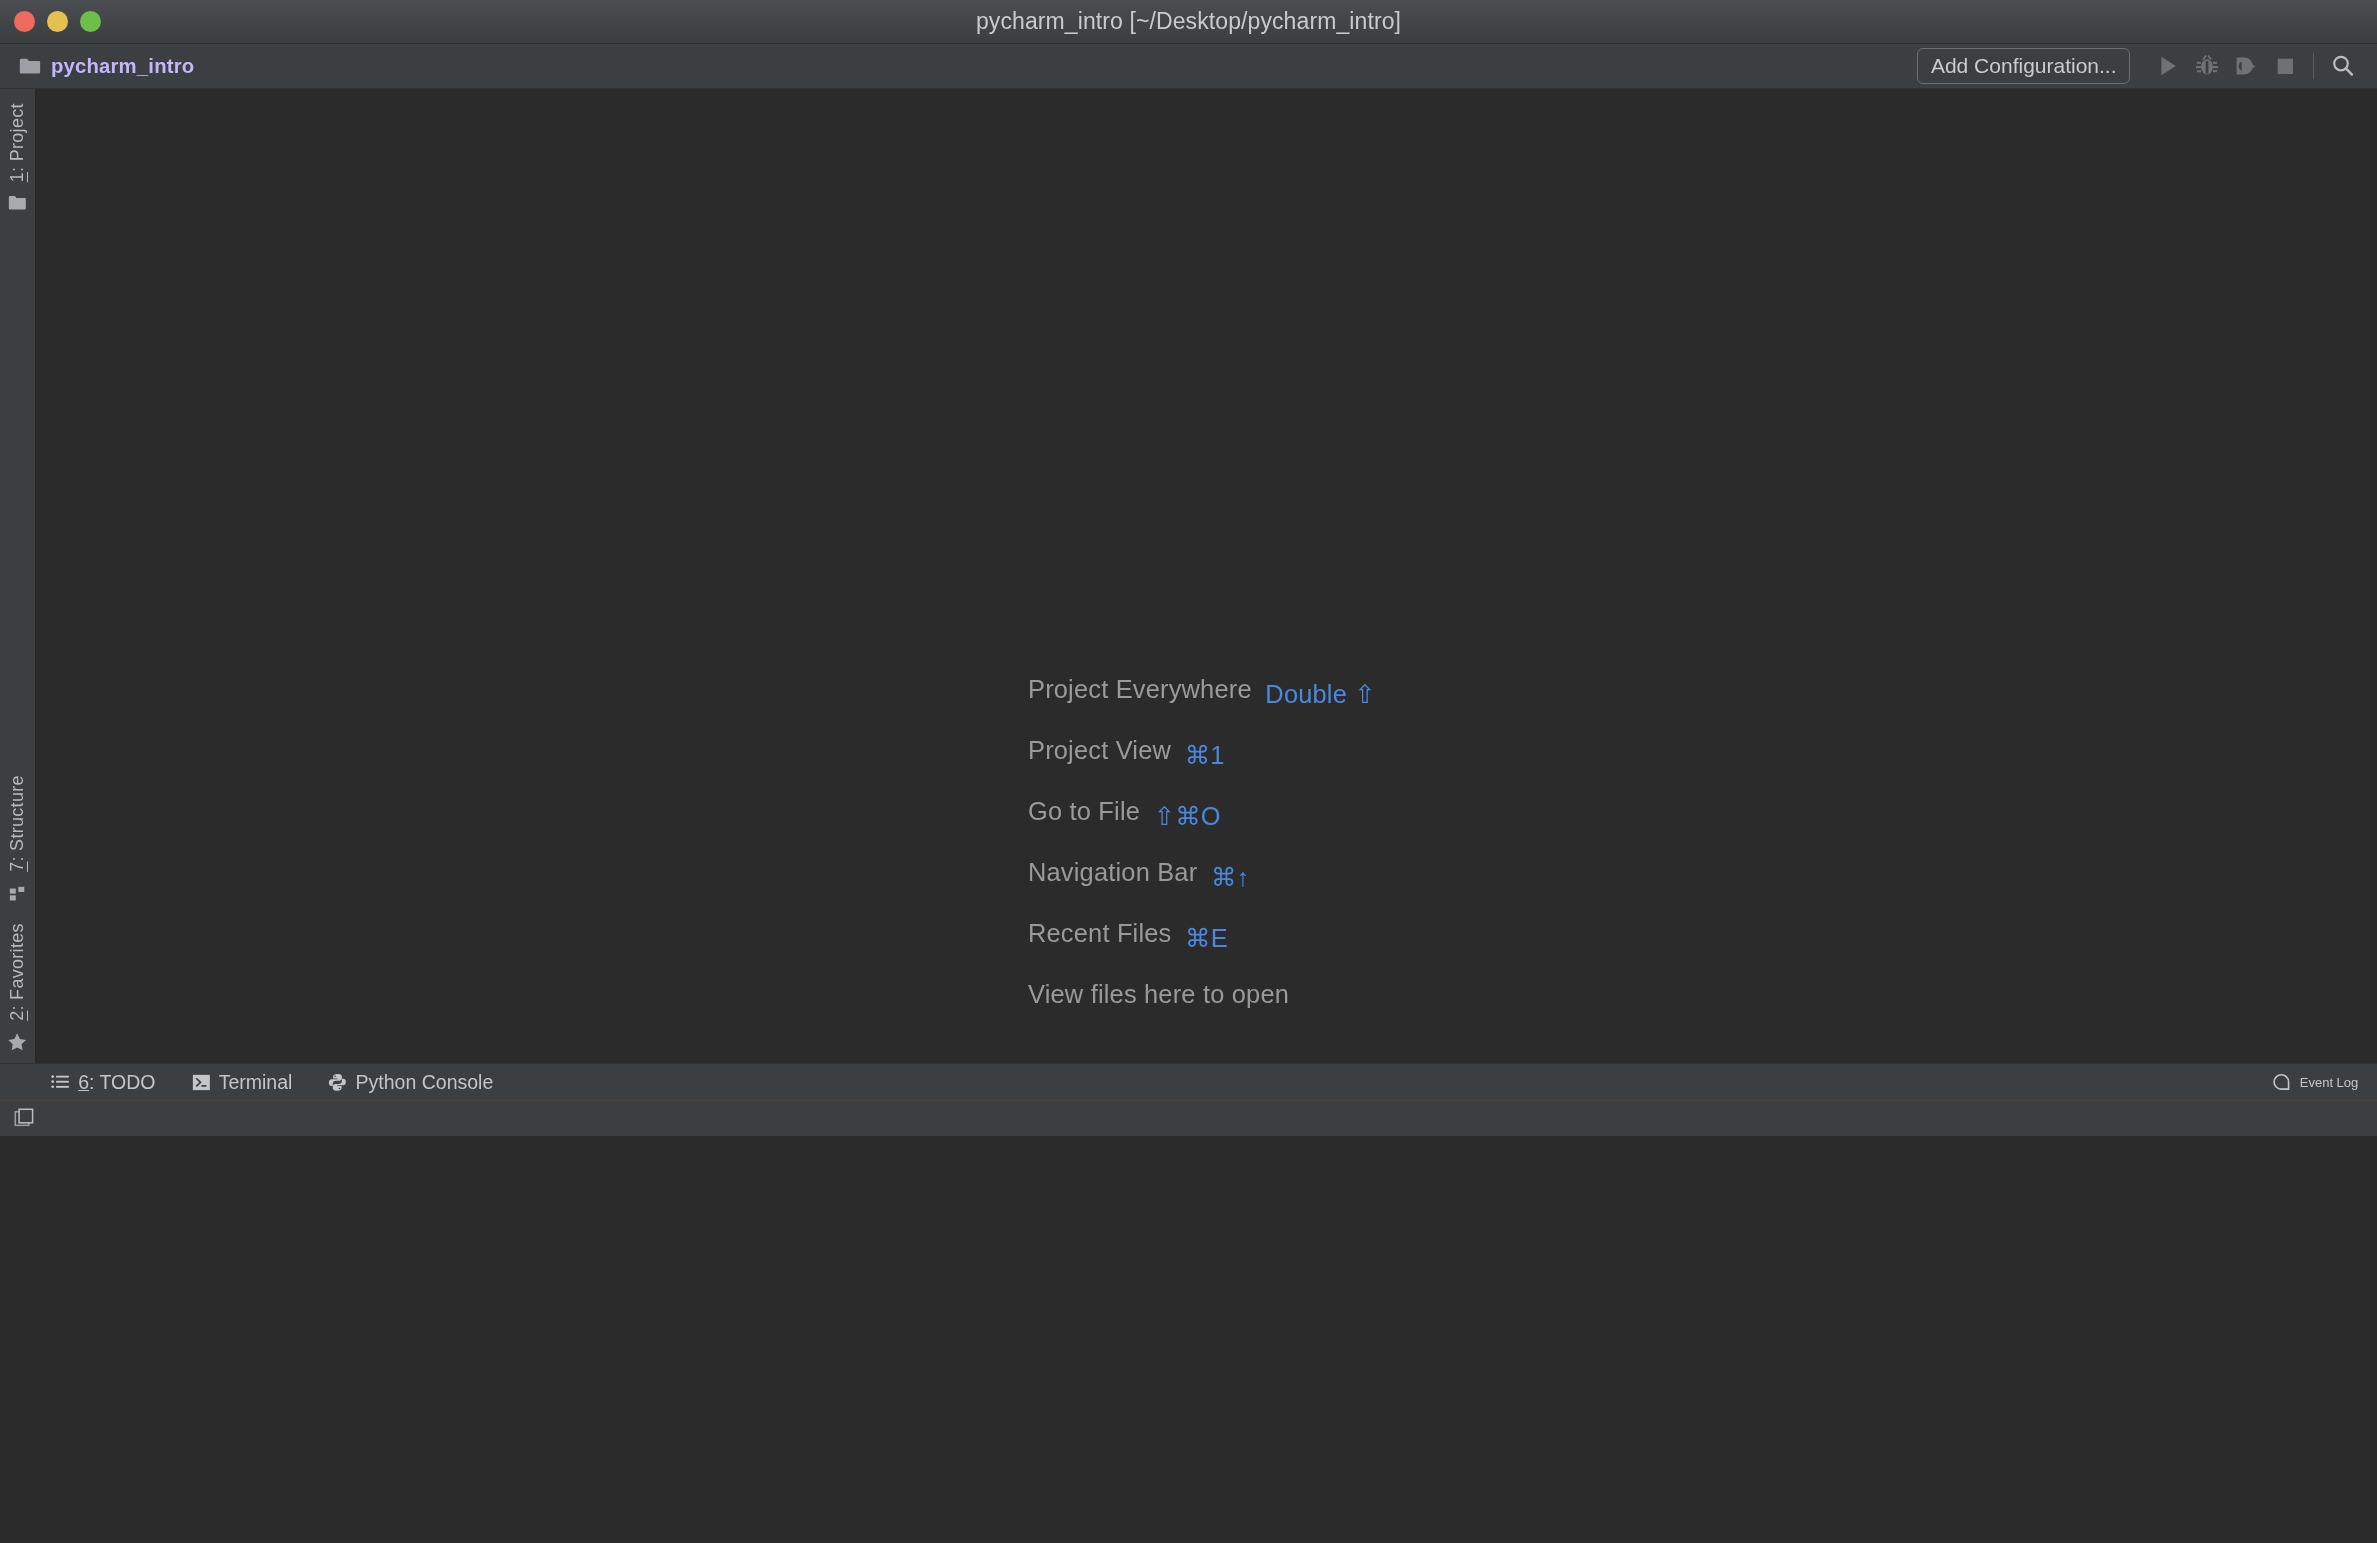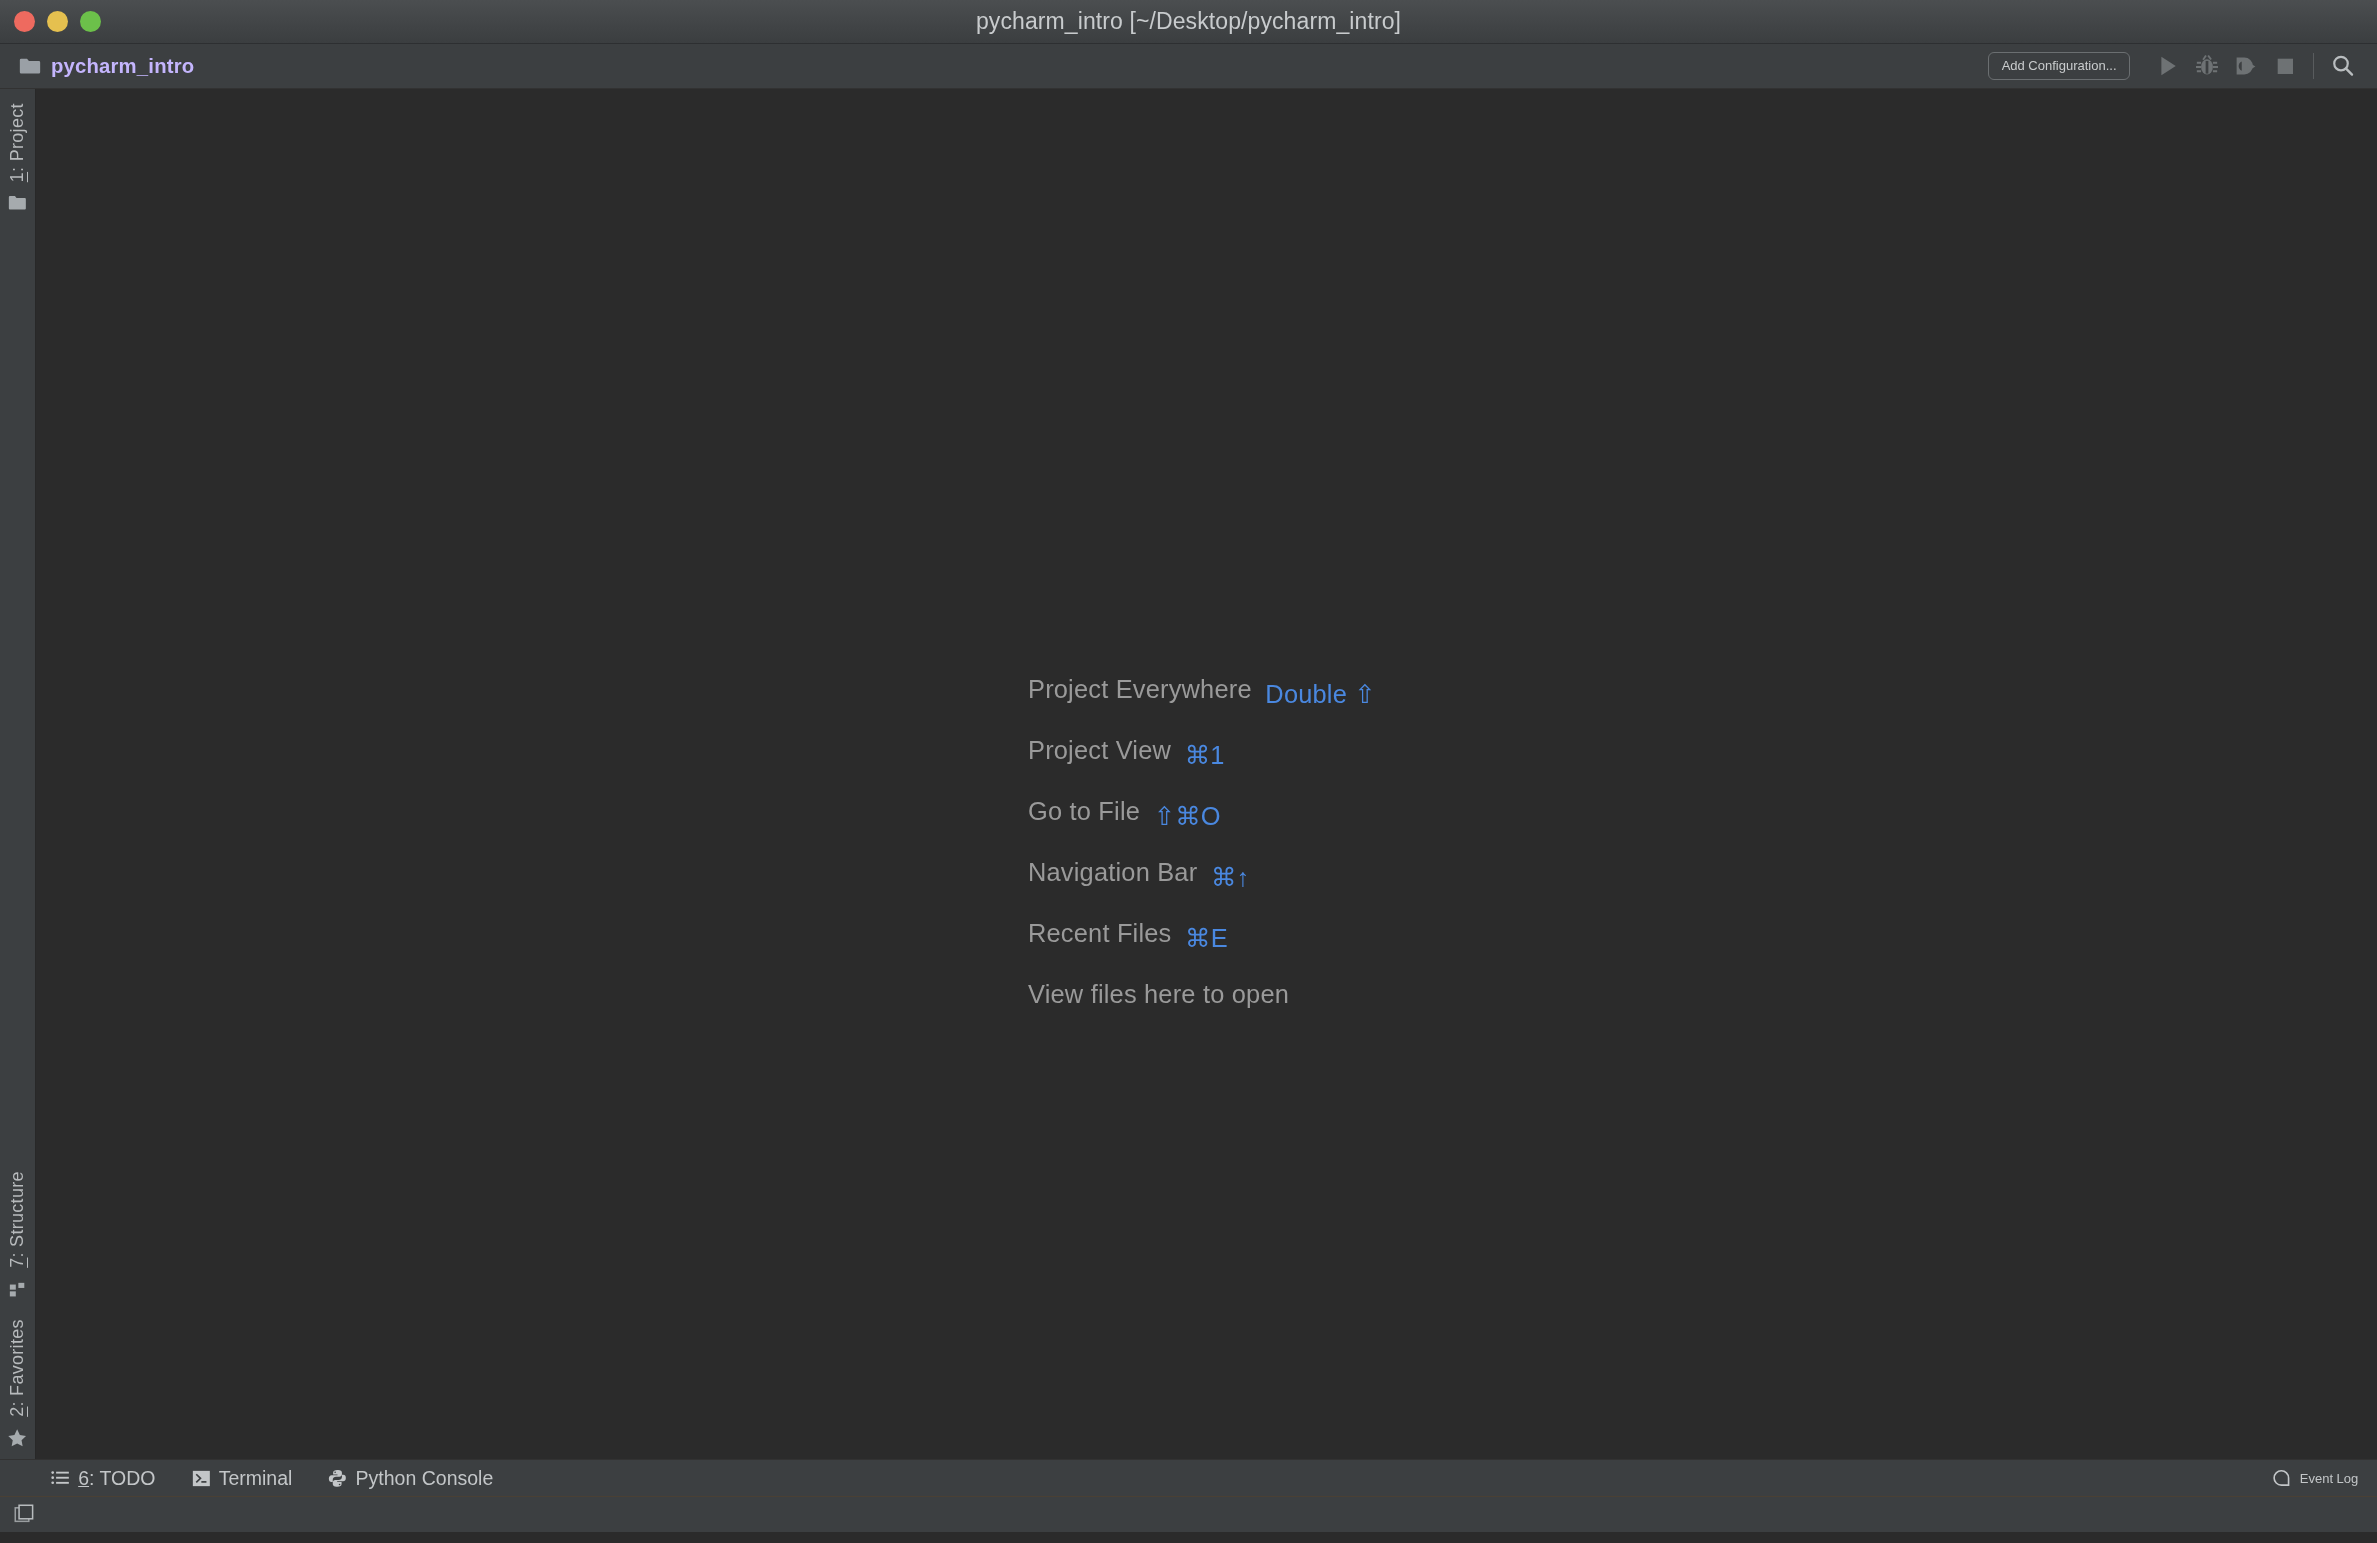--- a/index.html
+++ b/index.html
@@ -10,21 +10,21 @@
   body {
     width: 2377px;
     height: 1544px;
     overflow: hidden;
     font-family: "Liberation Sans", sans-serif;
     -webkit-font-smoothing: antialiased;
   }
   .window {
     position: relative;
     width: 2377px;
-    height: 1532px;
+    height: 1136px;
     background: #2b2b2b;
     display: flex;
     flex-direction: column;
   }
 
   
   .titlebar {
     position: relative;
     height: 43px;
     flex: 0 0 43px;
@@ -95,21 +95,21 @@
   .toolbar-right {
     display: flex;
     align-items: center;
     gap: 0;
     padding-right: 15.3px;
   }
   .add-config {
     border: 0.8px solid #6b6f71;
     border-radius: 6px;
     color: #c9cccd;
-    font-size: 13px;
+    font-size: 21px;
     padding: 6px 12.7px 6.8px 12.7px;
     line-height: 1;
     margin-right: 18.7px;
     white-space: nowrap;
   }
   .tb-icon {
     width: 39px;
     height: 39px;
     display: flex;
     align-items: center;

